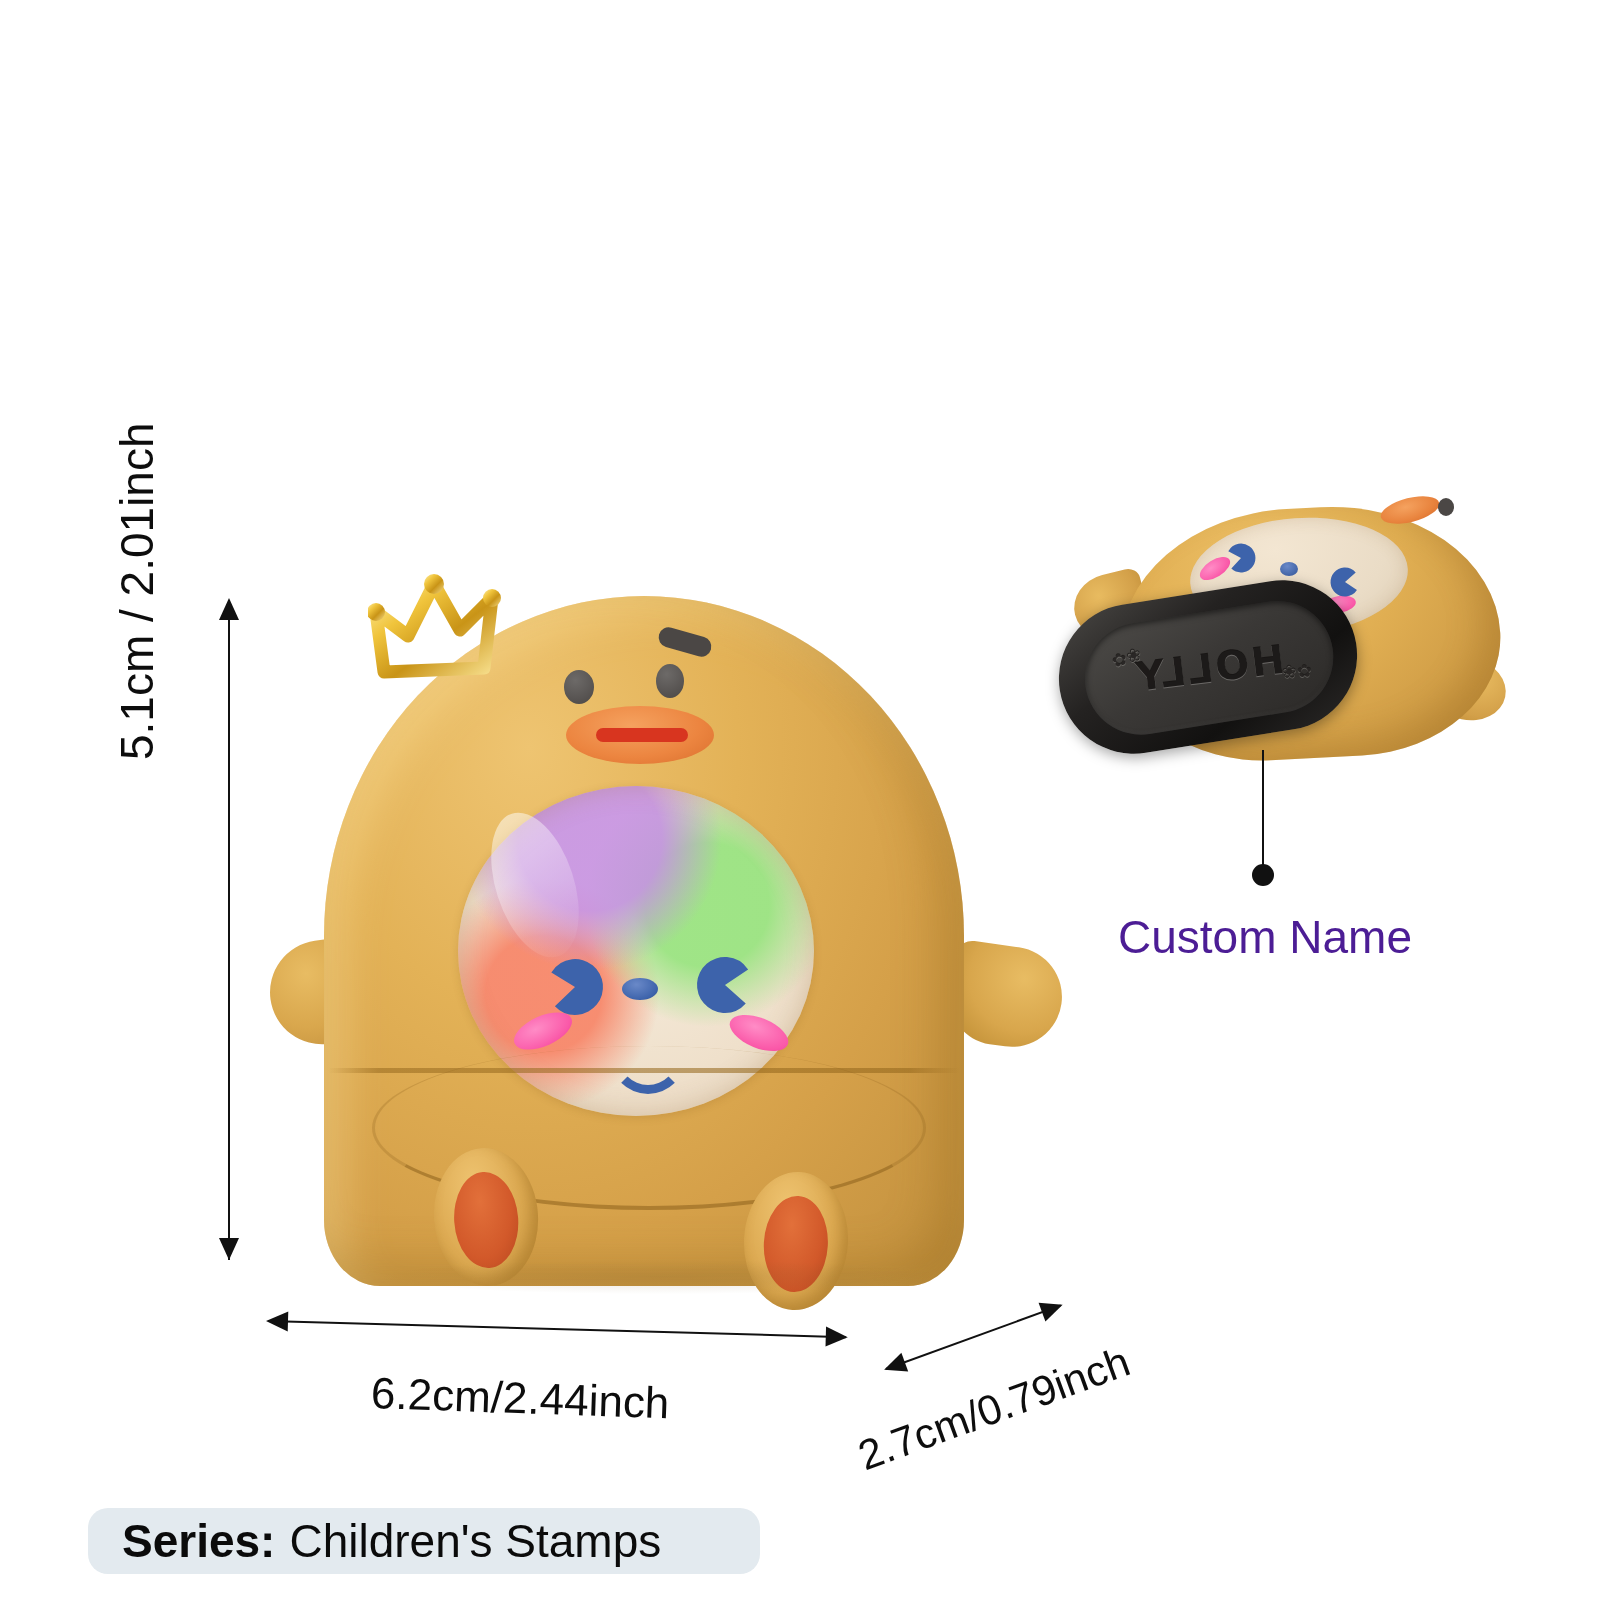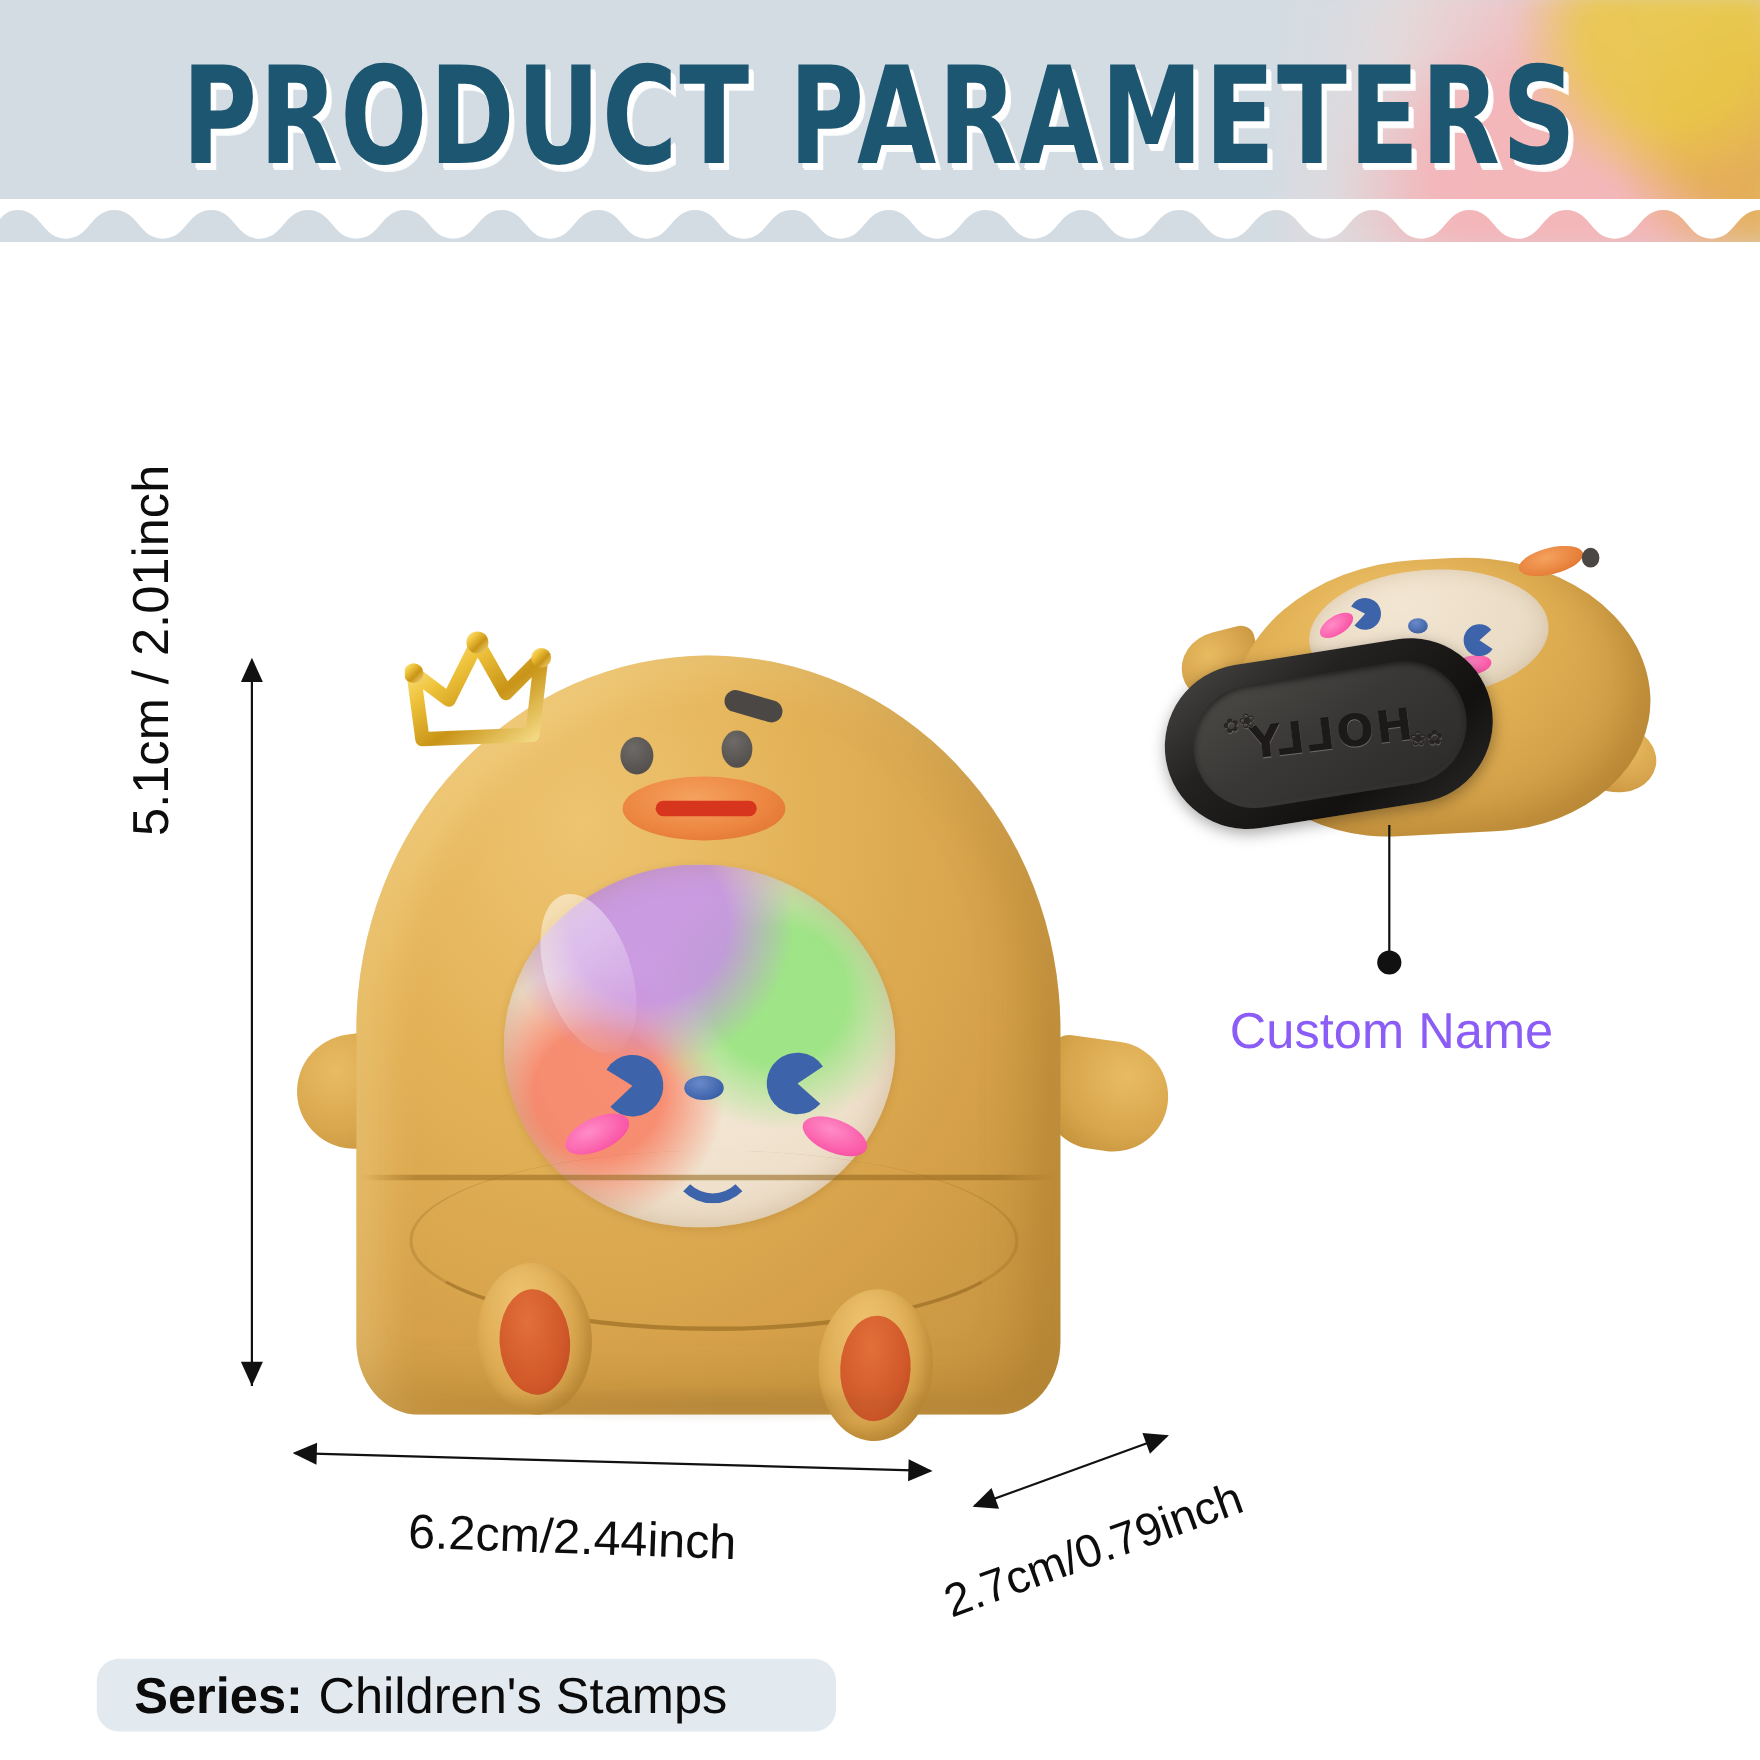--- a/index.html
+++ b/index.html
@@ -288,67 +288,40 @@
     text-shadow:0 1px 0 rgba(150,148,145,.45);
   }
   .deco-a{left:30px;top:22px;transform:rotate(-8deg);}
   .deco-b{left:196px;top:62px;transform:rotate(6deg);}
 
   
   .leader-line{position:absolute;left:1262px;top:530px;width:2px;height:118px;background:#111;}
   .leader-dot{position:absolute;left:1252px;top:644px;width:22px;height:22px;border-radius:50%;background:#111;}
   .alt-caption{
     position:absolute;left:1010px;top:690px;width:510px;text-align:center;
-    font-size:46px;color:#8b5cf6;
+    font-size:46px;color:#4c1d95;
   }
 
   
   .pill{
     position:absolute;height:66px;border-radius:20px;background:#e3eaef;
     display:flex;align-items:center;box-sizing:border-box;padding:0 34px;
   }
   .pill .k{font-weight:bold;font-size:46px;color:#0b0b0b;}
   .pill .v{font-size:46px;color:#0b0b0b;}
   .pill-series{left:88px;top:1288px;width:672px;}
   .pill-series .v{margin-left:14px;}
   .pill-weight{left:852px;top:1288px;width:672px;}
   .pill-weight .v{margin-left:14px;}
 </style>
 </head>
 <body>
 
 <div class="page">
 
-  <div class="header">
-    <div class="header-photo"></div>
-    <div class="header-fade"></div>
-    <div class="header-title">PRODUCT PARAMETERS</div>
-    <svg class="wave" viewBox="0 0 1600 40" preserveAspectRatio="none">
-      <path d="M0,0 L1600,0 L1600,10
-               C1578,10 1578,36 1556,36 C1534,36 1534,10 1512,10
-               C1490,10 1490,36 1468,36 C1446,36 1446,10 1424,10
-               C1402,10 1402,36 1380,36 C1358,36 1358,10 1336,10
-               C1314,10 1314,36 1292,36 C1270,36 1270,10 1248,10
-               C1226,10 1226,36 1204,36 C1182,36 1182,10 1160,10
-               C1138,10 1138,36 1116,36 C1094,36 1094,10 1072,10
-               C1050,10 1050,36 1028,36 C1006,36 1006,10 984,10
-               C962,10 962,36 940,36 C918,36 918,10 896,10
-               C874,10 874,36 852,36 C830,36 830,10 808,10
-               C786,10 786,36 764,36 C742,36 742,10 720,10
-               C698,10 698,36 676,36 C654,36 654,10 632,10
-               C610,10 610,36 588,36 C566,36 566,10 544,10
-               C522,10 522,36 500,36 C478,36 478,10 456,10
-               C434,10 434,36 412,36 C390,36 390,10 368,10
-               C346,10 346,36 324,36 C302,36 302,10 280,10
-               C258,10 258,36 236,36 C214,36 214,10 192,10
-               C170,10 170,36 148,36 C126,36 126,10 104,10
-               C82,10 82,36 60,36 C38,36 38,10 16,10
-               C8,10 4,14 0,18 Z" fill="#ffffff"></path>
-    </svg>
-  </div>
 
   <div class="stage">
 
     <div class="arrow-up"></div>
     <div class="dim-v-line"></div>
     <div class="arrow-down"></div>
     <div class="dim-v-label">5.1cm / 2.01inch</div>
 
     <div class="product-main">
 

